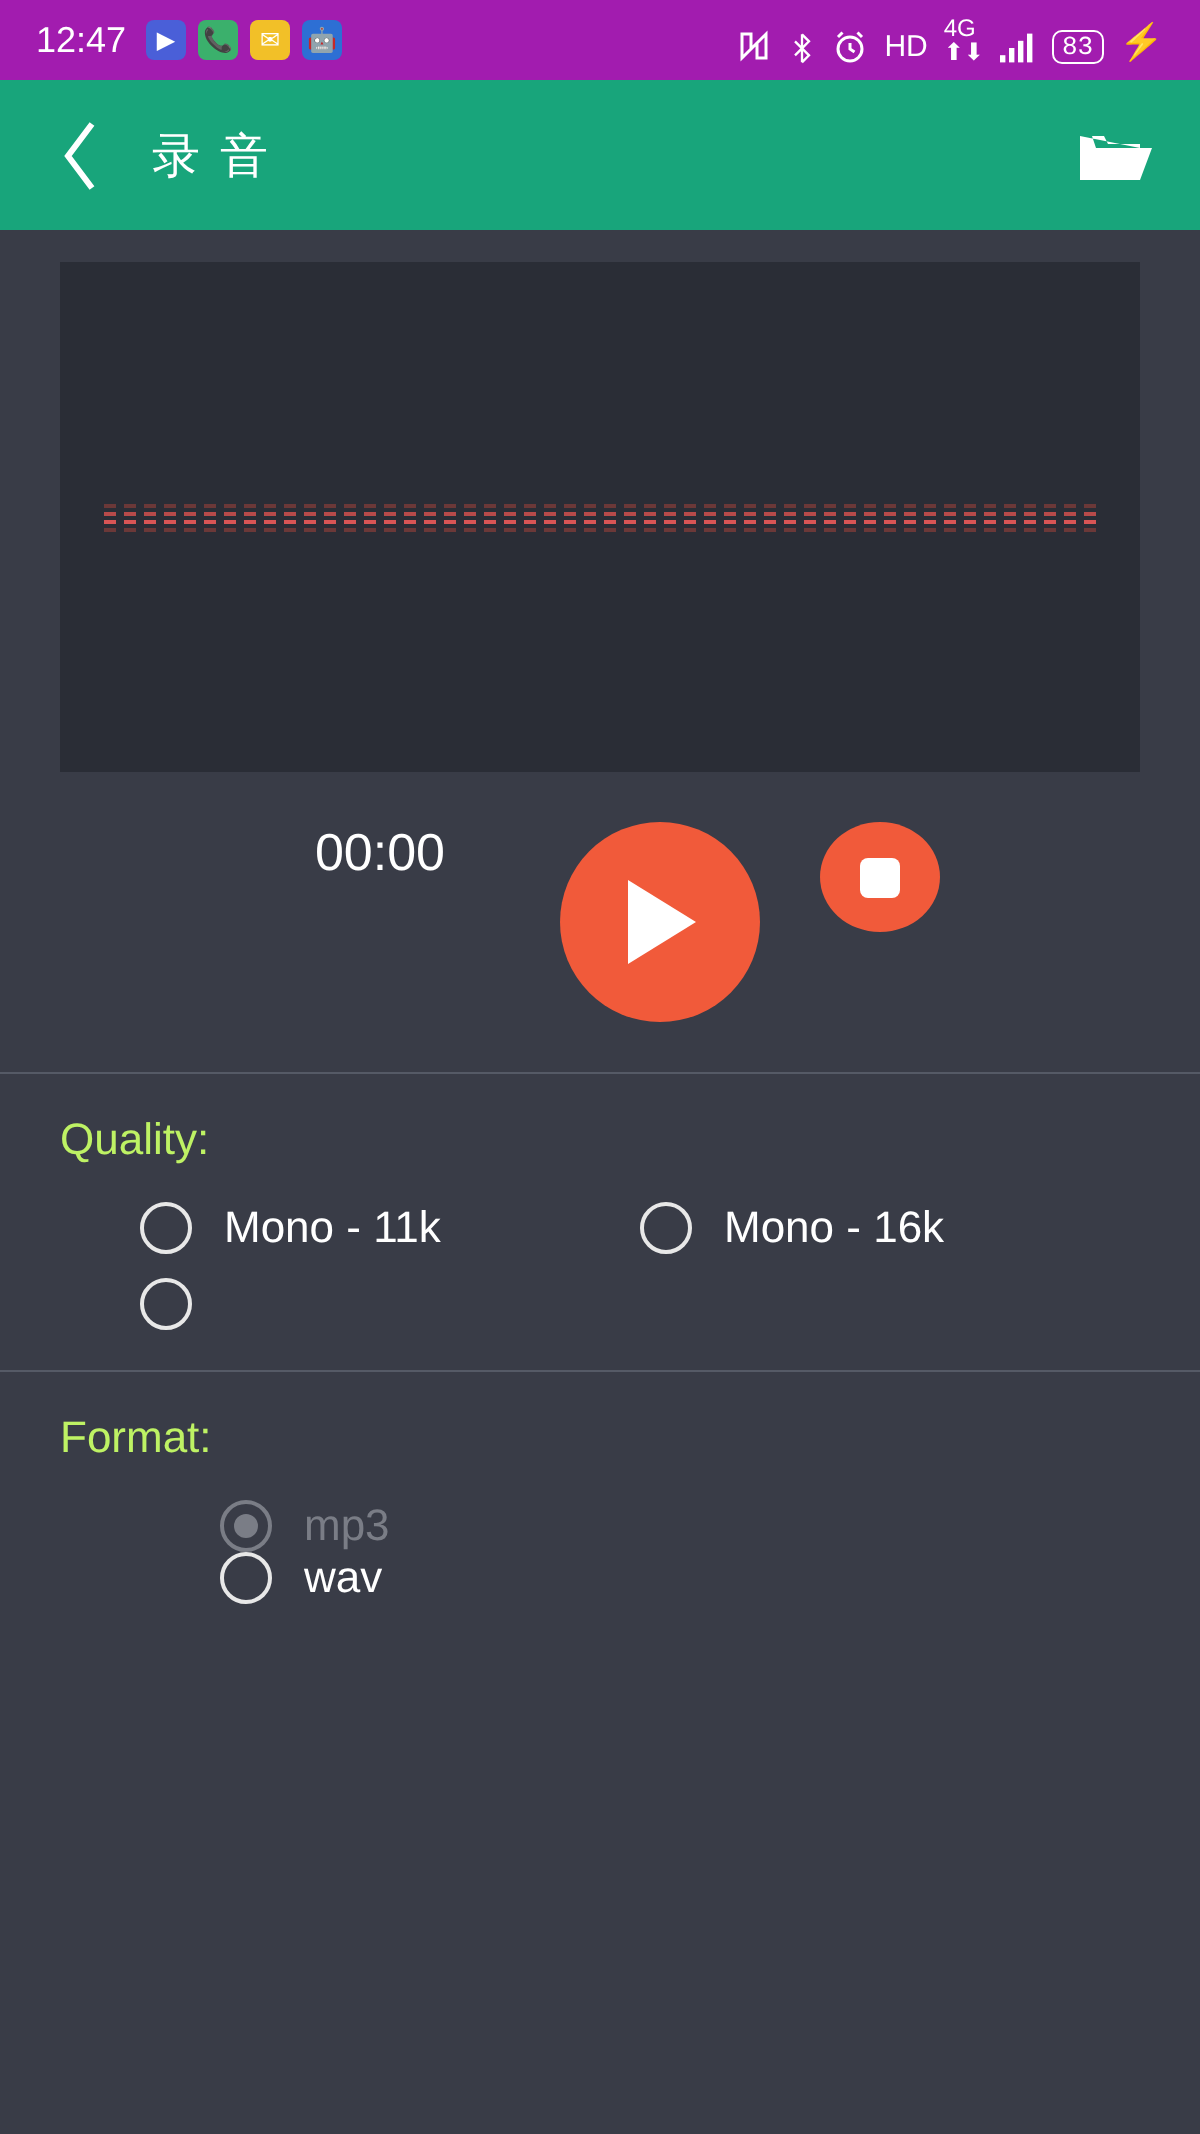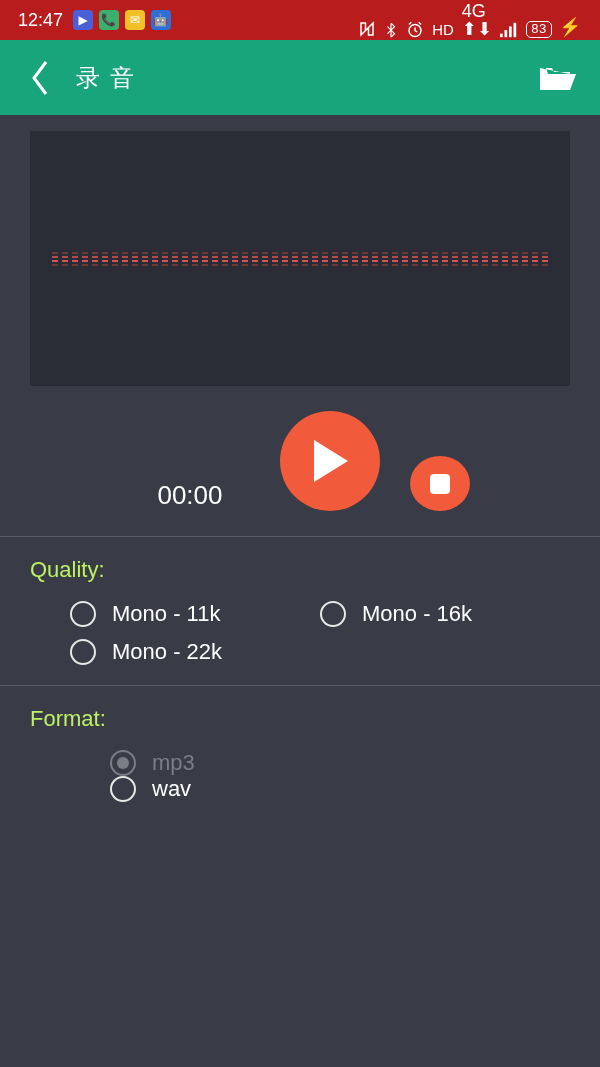--- a/index.html
+++ b/index.html
@@ -6,21 +6,21 @@
   body {
     width: 600px;
     height: 1067px;
     background: #393c47;
     font-family: -apple-system, sans-serif;
     color: #fff;
     overflow: hidden;
   }
   .status-bar {
     height: 40px;
-    background: #b91c1c;
+    background: #a21caf;
     display: flex;
     align-items: center;
     justify-content: space-between;
     padding: 0 18px;
     font-size: 18px;
     color: #fff;
   }
   .status-left { display: flex; align-items: center; gap: 10px; }
   .status-right { display: flex; align-items: flex-end; gap: 8px; }
   .status-icons { display: flex; gap: 6px; }
@@ -69,21 +69,21 @@
     display: flex;
     flex-direction: column;
     gap: 2px;
   }
   .wave-dash {
     height: 2px;
     border-top: 2px dashed;
   }
   .controls {
     display: flex;
-    align-items: flex-end;
+    align-items: flex-start;
     justify-content: center;
     gap: 30px;
     margin-top: 25px;
     margin-bottom: 25px;
   }
   .time-label {
     font-size: 26px;
     color: #fff;
     width: 120px;
     text-align: center;
@@ -168,21 +168,21 @@
         <path d="M4 4 L4 20 L14 10 L14 20 L20 20 L20 4 L10 14 L10 4 Z" fill="none" stroke="#fff" stroke-width="2"></path>
       </svg>
     <svg width="14" height="18" viewBox="0 0 24 24">
         <path d="M12 2 L18 8 L12 14 L18 20 L12 26 M12 2 L12 26 M6 8 L12 14 M6 20 L12 14" fill="none" stroke="#fff" stroke-width="2"></path>
       </svg>
     <svg width="18" height="18" viewBox="0 0 24 24">
         <circle cx="12" cy="14" r="8" fill="none" stroke="#fff" stroke-width="2"></circle>
         <path d="M12 10 L12 14 L15 16 M4 6 L7 3 M20 6 L17 3" fill="none" stroke="#fff" stroke-width="2"></path>
       </svg>
     <span style="font-size:15px">HD</span>
-    <span style="font-size:18px;line-height:1">
+    <span style="font-size:12px;line-height:1">
       <span style="display:block">4G</span>
       <span style="display:block">⬆⬇</span>
     </span>
     <svg width="18" height="16" viewBox="0 0 20 16">
       <rect x="0" y="12" width="3" height="4" fill="#fff"></rect>
         <rect x="5" y="8" width="3" height="8" fill="#fff"></rect>
         <rect x="10" y="4" width="3" height="12" fill="#fff"></rect>
         <rect x="15" y="0" width="3" height="16" fill="#fff"></rect>
     </svg>
     <span class="battery">
@@ -237,21 +237,20 @@
     <div class="option">
       <span class="radio"></span>
       <span>Mono - 11k</span>
     </div>
     <div class="option">
       <span class="radio"></span>
       <span>Mono - 16k</span>
     </div>
     <div class="option">
       <span class="radio"></span>
-      <span>Mono - 22k</span>
     </div>
   </div>
 </div>
 
 <div class="divider"></div>
 
 <div class="section">
   <div class="section-label">Format:</div>
   <div class="format-grid">
     <div class="option dim">

